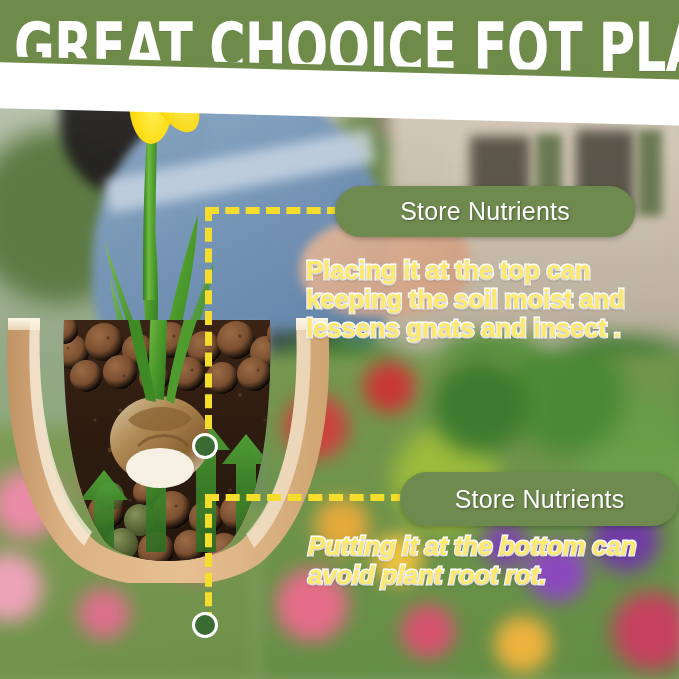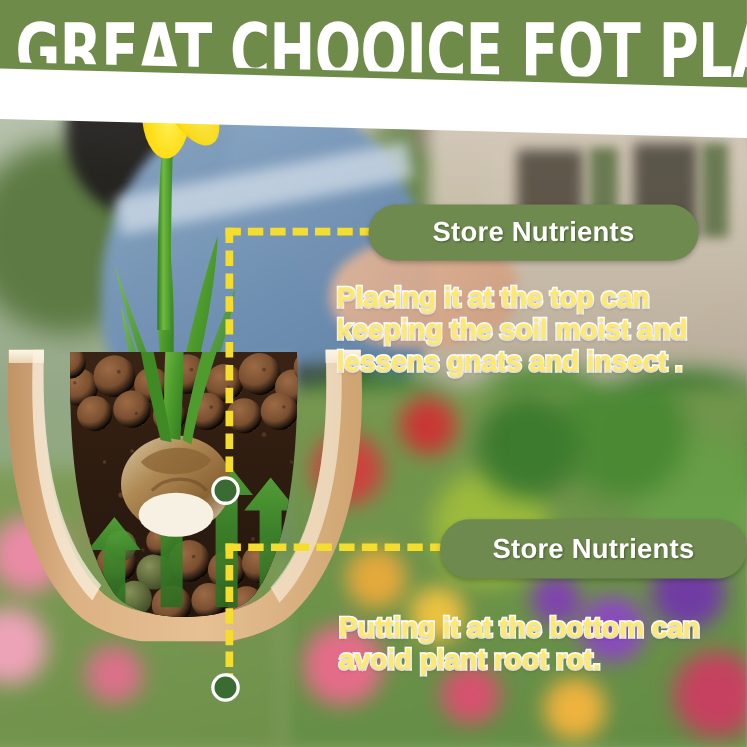--- a/index.html
+++ b/index.html
@@ -202,42 +202,42 @@
     background:#3a6b33; border:3px solid #ffffff; z-index:24;
     box-sizing:border-box;
   }
 
   .badge{
     position:absolute; z-index:25;
     background:#6f8a4e;
     border-radius:40px;
     display:flex; align-items:center; justify-content:center;
     color:#ffffff;
-    font-weight:700;
+    font-weight:400;
     font-size:25px;
     letter-spacing:0.2px;
     text-shadow:1px 1px 2px rgba(0,0,0,0.35);
     box-shadow:0 2px 5px rgba(0,0,0,0.25);
   }
   .badge-1{ left:335px; top:186px; width:300px; height:51px; }
   .badge-2{ left:400px; top:472px; width:279px; height:54px; }
 
   .caption{
     position:absolute; z-index:25;
     color:#ffe96b;
     font-weight:700;
     font-size:26px;
     line-height:29px;
     letter-spacing:-0.3px;
     -webkit-text-stroke:3px #ffffff;
     paint-order:stroke fill;
     text-shadow:0 2px 3px rgba(0,0,0,0.22);
   }
   .caption-1{ left:306px; top:256px; width:372px; }
-  .caption-2{ left:308px; top:556px; width:370px; }
+  .caption-2{ left:308px; top:532px; width:370px;font-style:italic; }
 </style>
 </head>
 <body>
 
 <div class="poster">
 
   <div class="photo">
     <div class="bg-sky"></div>
     <div class="bg-tree"></div>
     <div class="bg-tree2"></div>

